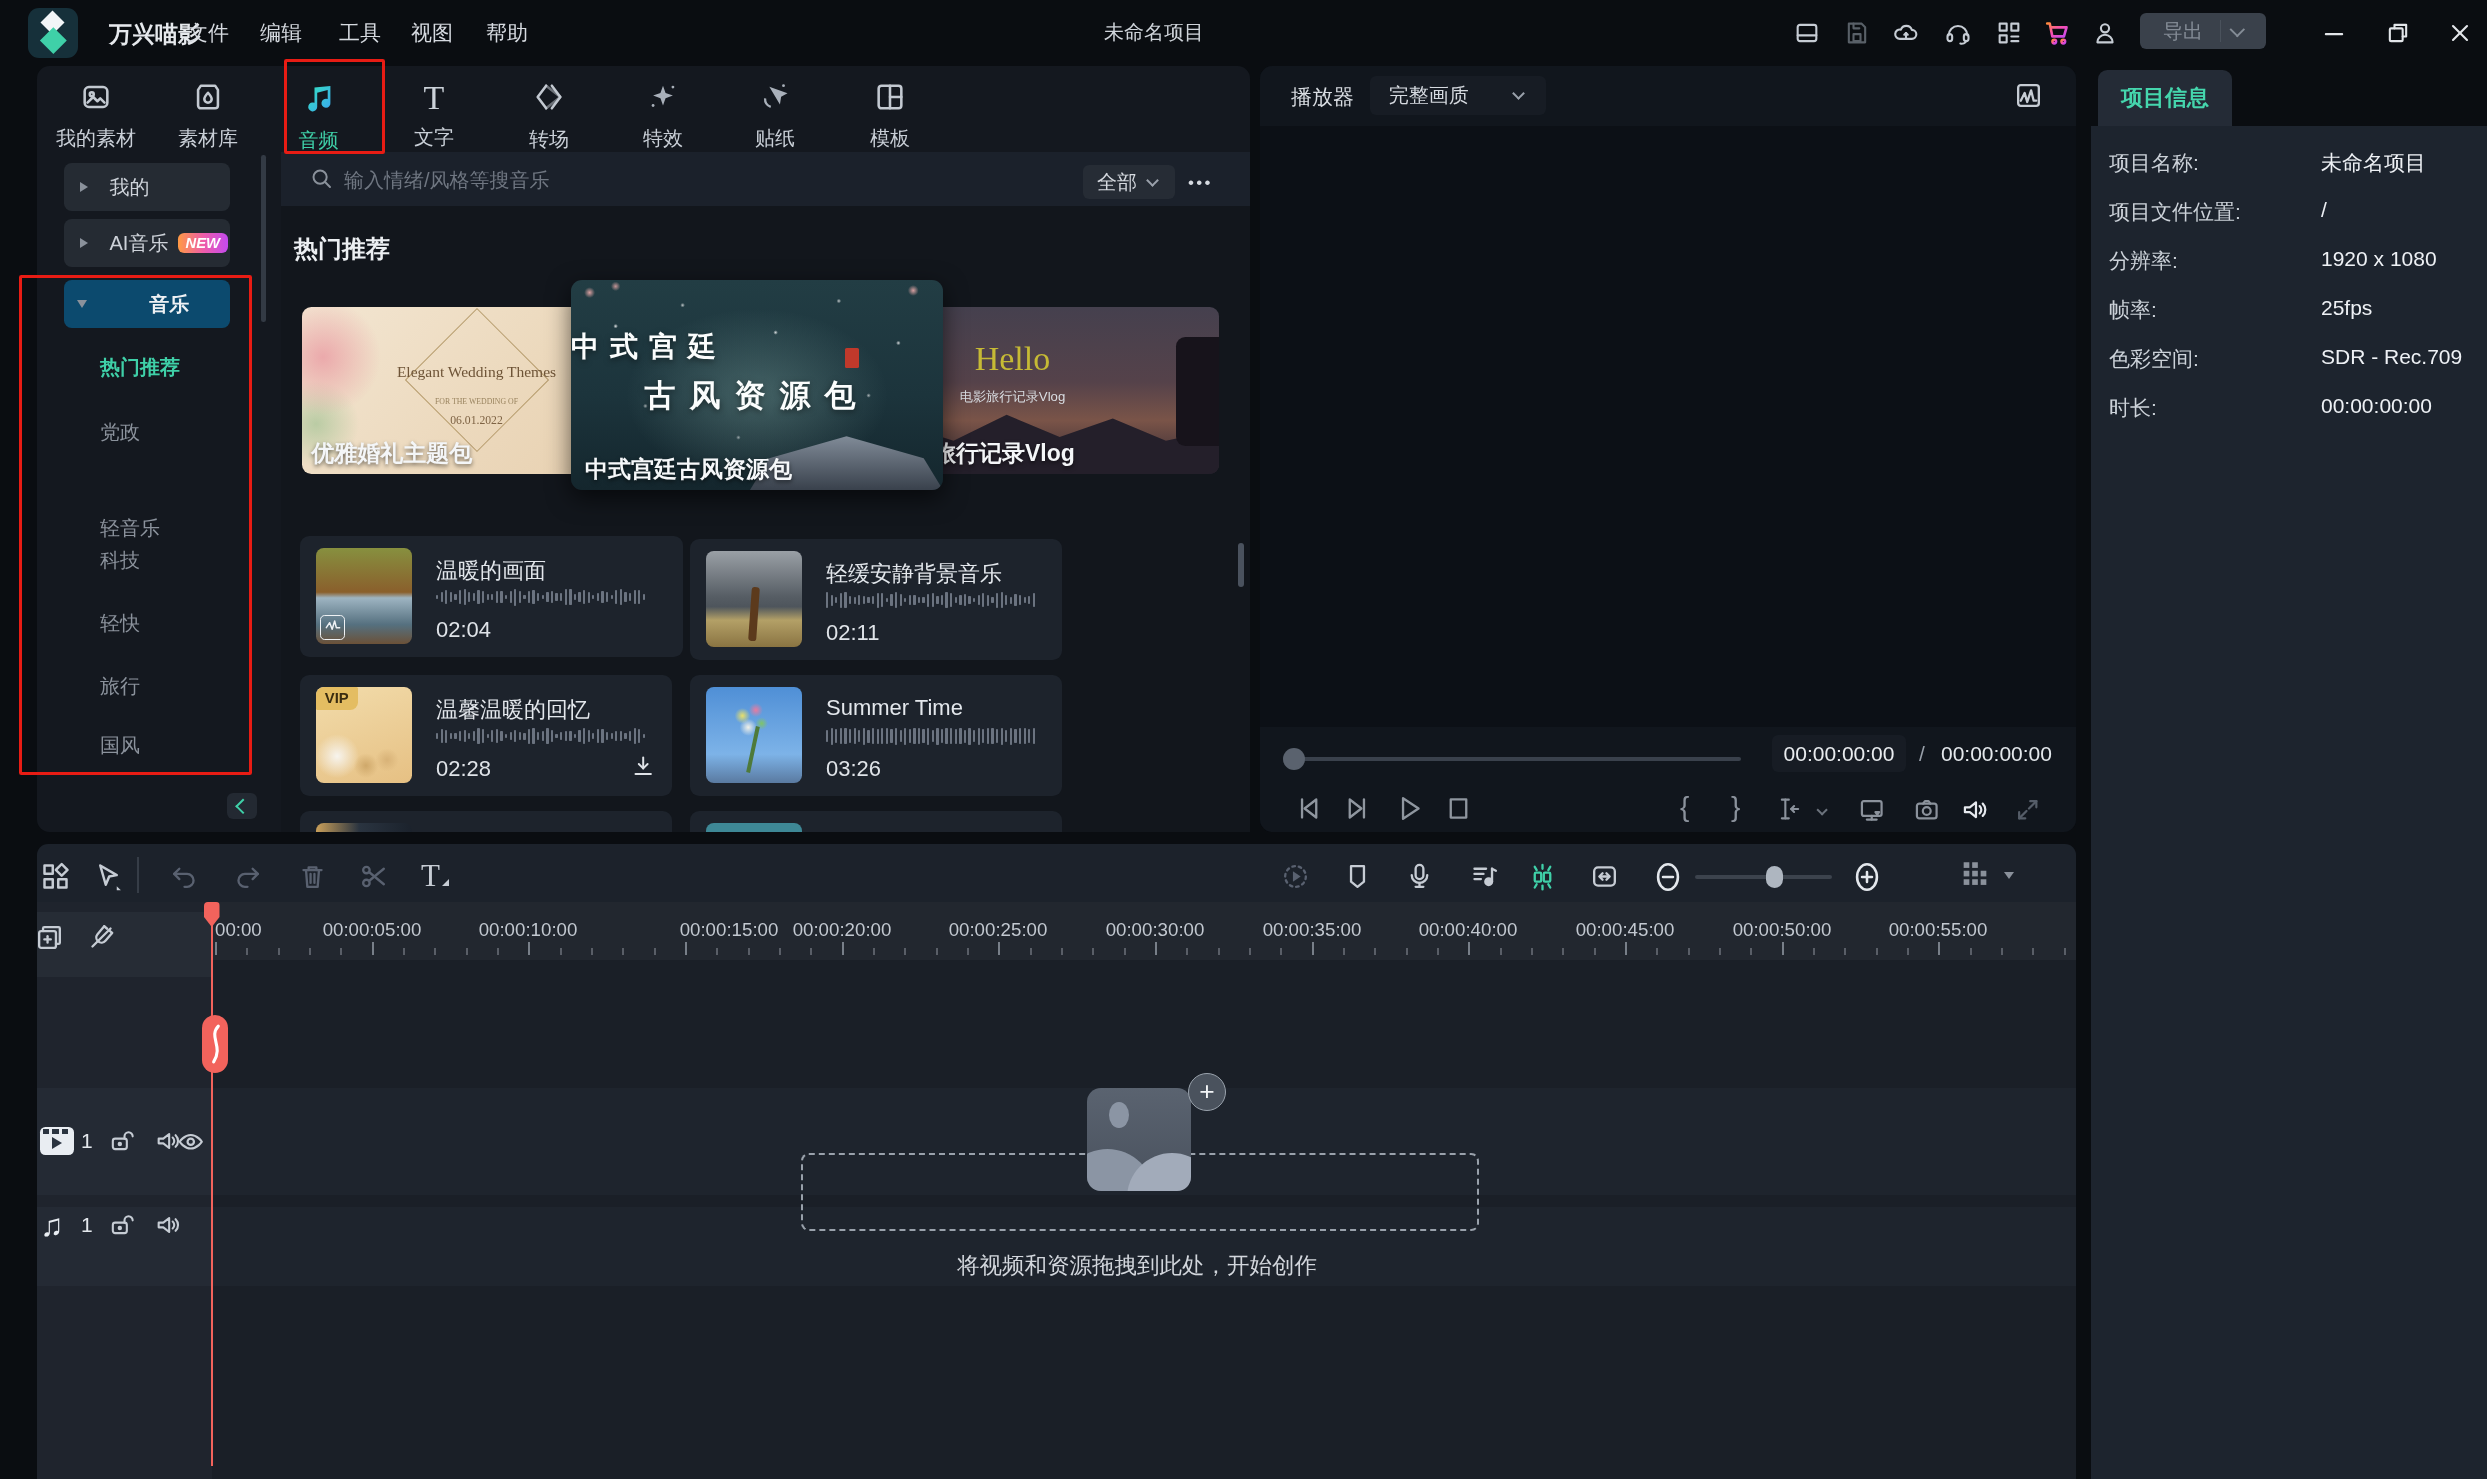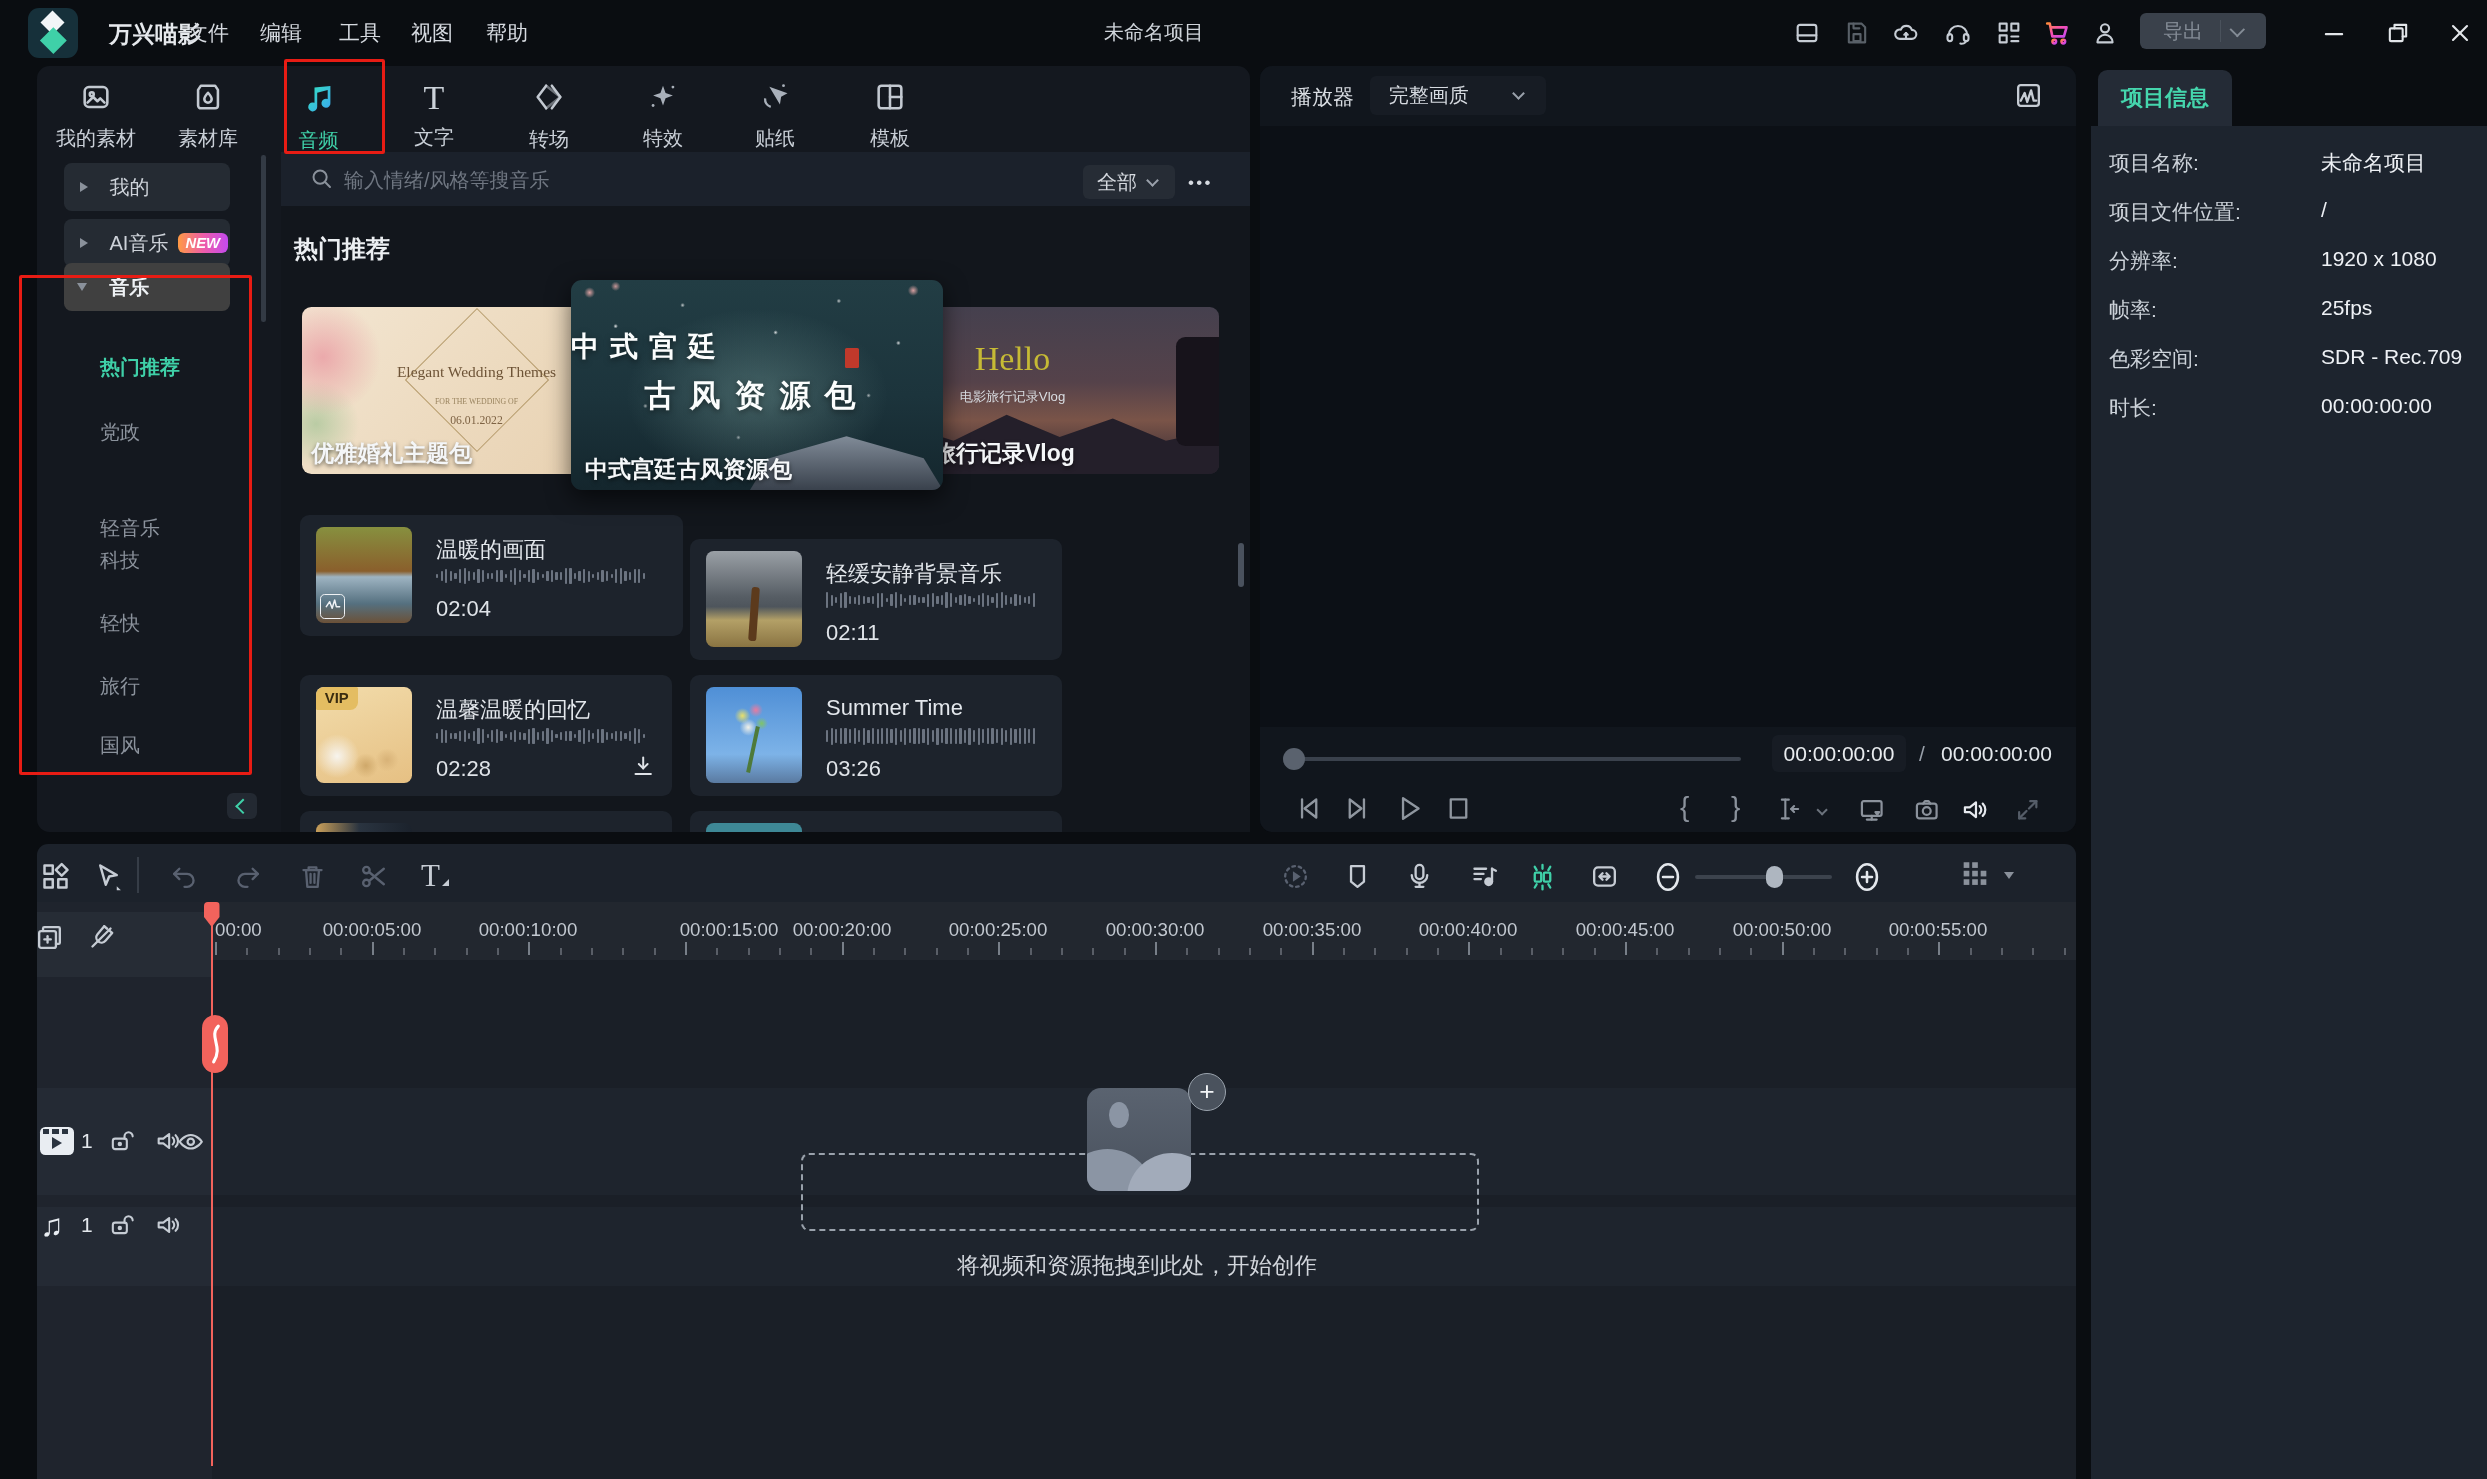--- a/index.html
+++ b/index.html
@@ -221,21 +221,21 @@
   <div class="side-row" style="top:163px;">
     <span class="caret-r" style="margin-left:15.5px;"></span>
     <span style="margin-left:22px;">我的</span>
   </div>
   <div class="side-row" style="top:219px;">
     <span class="caret-r" style="margin-left:15.5px;"></span>
     <span style="margin-left:22px;">AI音乐</span>
     <span style="margin-left:9.3px;background:linear-gradient(90deg,#ff9a44,#ef5da8,#c44af0);border-radius:6.2px;
                  font-size:14.8px;font-style:italic;font-weight:bold;color:#fff;padding:2.3px 7.8px;">NEW</span>
   </div>
-  <div class="side-row" style="top:263px;background:#404040;">
+  <div class="side-row" style="top:280px;background:#0c4a6e;gap:40px;">
     <span class="caret-d" style="margin-left:13.2px;"></span>
     <span style="margin-left:22px;font-weight:bold;color:#eef1f4;">音乐</span>
   </div>
   <div class="side-sub" style="top:354px;color:#3fd0a8;font-weight:bold;">热门推荐</div>
   <div class="side-sub" style="top:419px;">党政</div>
   <div class="side-sub" style="top:483px;margin-top:32px;">轻音乐</div>
   <div class="side-sub" style="top:547px;">科技</div>
   <div class="side-sub" style="top:610px;">轻快</div>
   <div class="side-sub" style="top:673px;">旅行</div>
   <div class="side-sub" style="top:732px;">国风</div>
@@ -299,21 +299,21 @@
          radial-gradient(ellipse 187px 124px at 50% 55%,rgba(170,215,205,.28),transparent 70%),
          linear-gradient(180deg,#223d44 0%,#1c343c 55%,#14262d 100%);">
     <div class="abs" style="left:179px;top:149px;width:193px;height:61px;
          background:linear-gradient(180deg,#8a95a2,#39414c);clip-path:polygon(0 100%,10% 48%,50% 12%,90% 48%,100% 100%);"></div>
     <div class="abs serif" style="left:0;top:48px;width:372px;text-align:left;font-size:28px;font-weight:bold;color:#fbfdfd;letter-spacing:11px;text-shadow:0 1.6px 6.2px rgba(0,0,0,.5);">中式宫廷</div>
     <div class="abs" style="left:274px;top:68px;width:14px;height:20px;background:#c0392b;border-radius:1.6px;"></div>
     <div class="abs serif" style="left:0;top:95px;width:372px;text-align:center;font-size:31px;font-weight:bold;color:#fbfdfd;letter-spacing:14px;text-shadow:0 1.6px 6.2px rgba(0,0,0,.5);">古风资源包</div>
     <div class="abs" style="left:14px;top:174px;font-size:23px;font-weight:bold;color:#f6f8fa;text-shadow:0 1.6px 4.7px rgba(0,0,0,.6);">中式宫廷古风资源包</div>
   </div>
 
-  <div class="music-card" style="left:300px;top:515px;padding-left:11px;">
+  <div class="music-card" style="left:300px;top:536px;padding-left:11px;">
     <div class="music-thumb" style="background:linear-gradient(180deg,#87903f 0%,#8a5f2c 46%,#9eb4c2 52%,#55707f 80%,#6b5138 100%);">
       <div class="abs" style="left:4.7px;bottom:4.7px;width:23px;height:23px;border:1.6px solid #eef1f4;border-radius:4.7px;">
         <svg class="ic" width="20" height="20" viewBox="0 0 24 24" style="color:#eef1f4;margin:0 auto;">
             <path d="M4 14l4-6 3 8 3-10 2 8h4"></path>
           </svg>
       </div>
     </div>
     <div class="music-title">温暖的画面</div>
     <div class="waveform">
         <span style="height: 3.1px;"></span>

